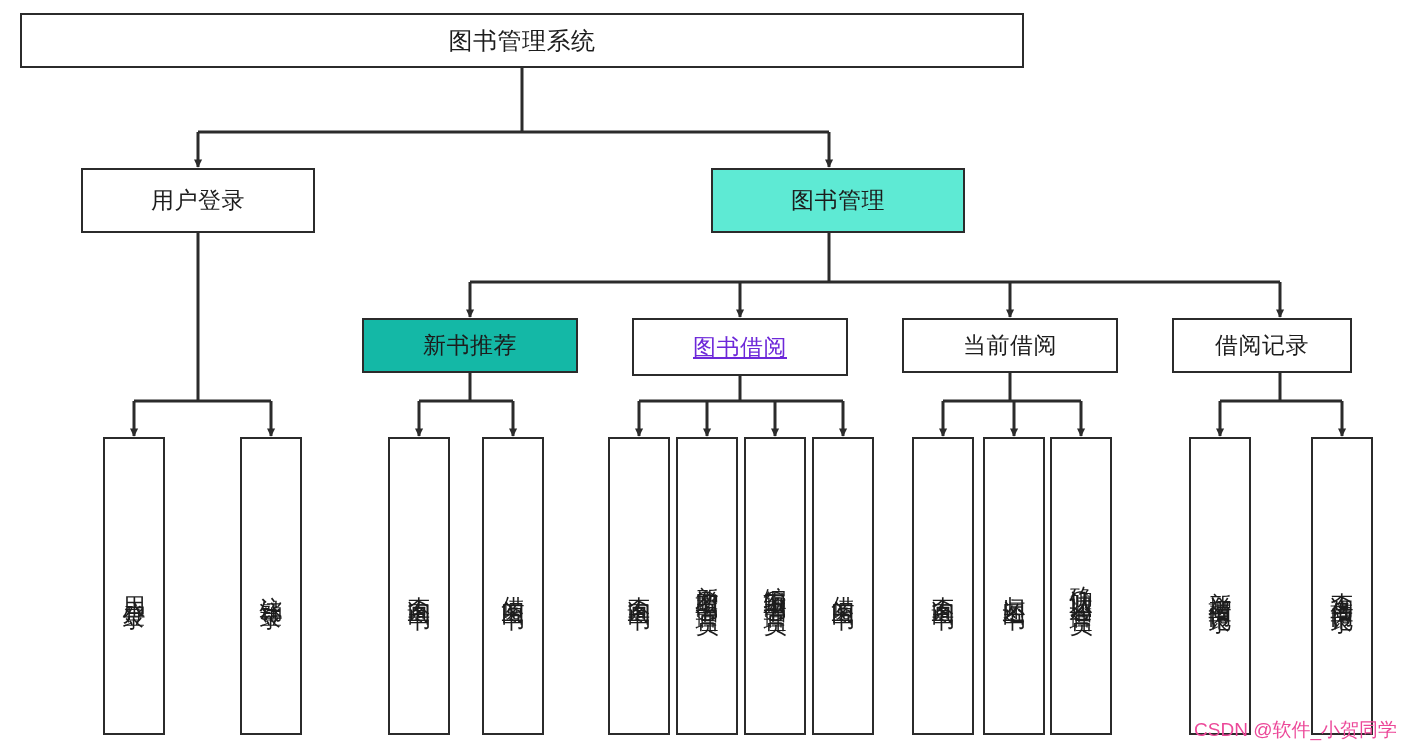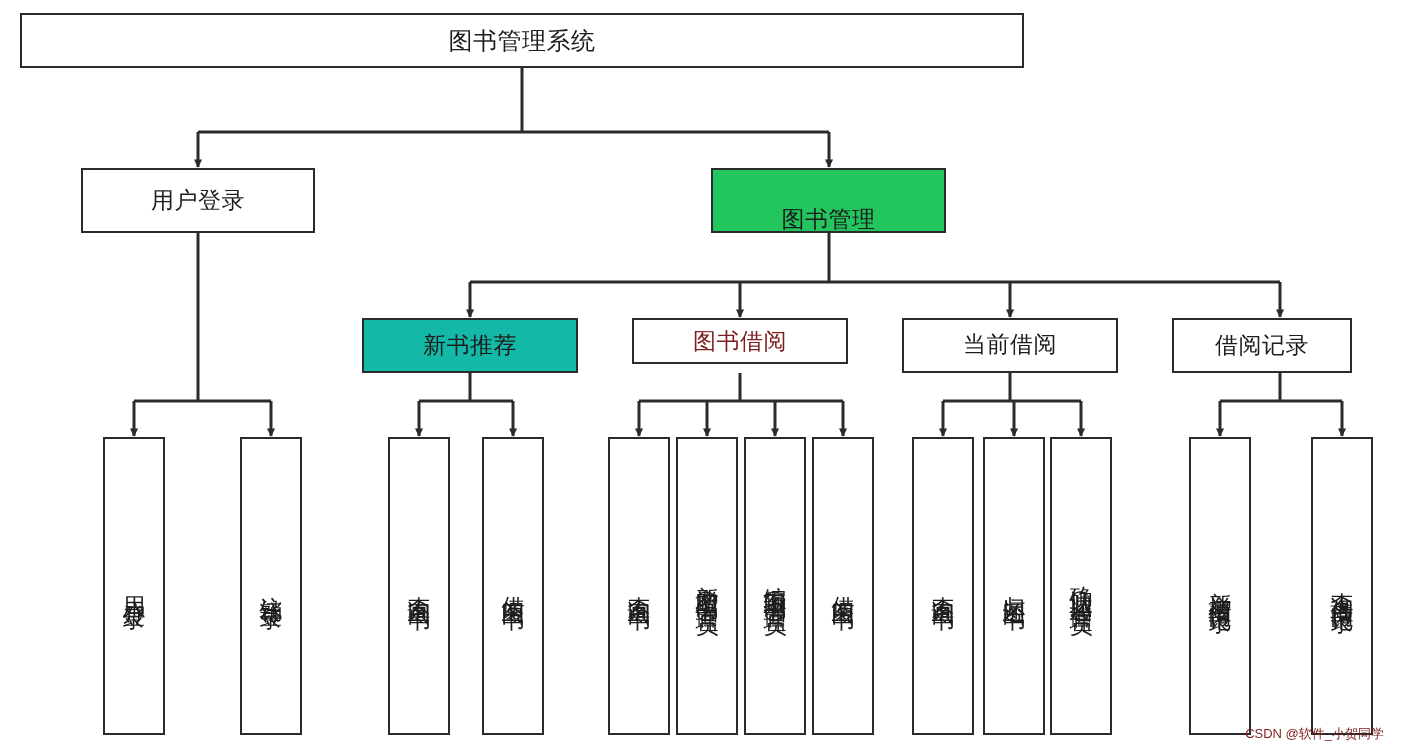--- a/index.html
+++ b/index.html
@@ -59,24 +59,24 @@
     writing-mode: vertical-rl;
     text-orientation: upright;
     font-size: 23px;
     line-height: 1;
     letter-spacing: 4px;
     white-space: nowrap;
     max-height: 100%;
   }
   #watermark {
     position: absolute;
-    right: 21px;
+    right: 8px;
     bottom: 4px;
-    font-size: 13px;
-    color: #7f1d1d;
+    font-size: 19px;
+    color: #ec4899;
     white-space: nowrap;
     user-select: none;
   }
 </style>
 </head>
 <body>
 
 <div id="diagram-root">
 
   <svg id="edge-layer" width="1405" height="747" viewBox="0 0 1405 747" xmlns="http://www.w3.org/2000/svg">
@@ -122,30 +122,30 @@
       </g>
   </svg>
 
   <div id="nodes">
       <div class="node horiz root" style="left: 20px; top: 13px; width: 1004px; height: 55px; border-color: rgb(43, 43, 43); background: rgb(255, 255, 255); color: rgb(28, 28, 28);">
         <span class="label">图书管理系统</span>
       </div>
       <div class="node horiz" style="left: 81px; top: 168px; width: 234px; height: 65px; border-color: rgb(43, 43, 43); background: rgb(255, 255, 255); color: rgb(28, 28, 28);">
         <span class="label">用户登录</span>
       </div>
-      <div class="node horiz" style="left: 711px; top: 168px; width: 235px; height: 65px; border-color: rgb(43, 43, 43); background: #22c55e; color: rgb(28, 28, 28); align-items: flex-end;">
+      <div class="node horiz" style="left: 711px; top: 168px; width: 254px; height: 65px; border-color: rgb(43, 43, 43); background: #5eead4; color: rgb(28, 28, 28);">
         <span class="label">图书管理</span>
       </div>
       <div class="node horiz" style="left: 362px; top: 318px; width: 216px; height: 55px; border-color: rgb(43, 43, 43); background: #14b8a6; color: rgb(28, 28, 28);">
         <span class="label">新书推荐</span>
       </div>
-      <div class="node horiz" style="left: 632px; top: 318px; width: 216px; height: 46px; border-color: rgb(43, 43, 43); background: rgb(255, 255, 255); color: #7f1d1d;">
+      <div class="node horiz" style="left: 632px; top: 318px; width: 216px; height: 58px; border-color: rgb(43, 43, 43); background: rgb(255, 255, 255); color: #6d28d9; text-decoration: underline;">
         <span class="label">图书借阅</span>
       </div>
-      <div class="node horiz" style="left: 902px; top: 318px; width: 216px; height: 55px; border-color: rgb(43, 43, 43); background: rgb(255, 255, 255); color: rgb(28, 28, 28); font-family: Liberation Serif, serif;">
+      <div class="node horiz" style="left: 902px; top: 318px; width: 216px; height: 55px; border-color: rgb(43, 43, 43); background: rgb(255, 255, 255); color: rgb(28, 28, 28);">
         <span class="label">当前借阅</span>
       </div>
       <div class="node horiz" style="left: 1172px; top: 318px; width: 180px; height: 55px; border-color: rgb(43, 43, 43); background: rgb(255, 255, 255); color: rgb(28, 28, 28);">
         <span class="label">借阅记录</span>
       </div>
       <div class="node vert" style="left: 103px; top: 437px; width: 62px; height: 298px; border-color: rgb(43, 43, 43); background: rgb(255, 255, 255); color: rgb(28, 28, 28);">
         <span class="label">用户登录</span>
       </div>
       <div class="node vert" style="left: 240px; top: 437px; width: 62px; height: 298px; border-color: rgb(43, 43, 43); background: rgb(255, 255, 255); color: rgb(28, 28, 28);">
         <span class="label">注销登录</span>

